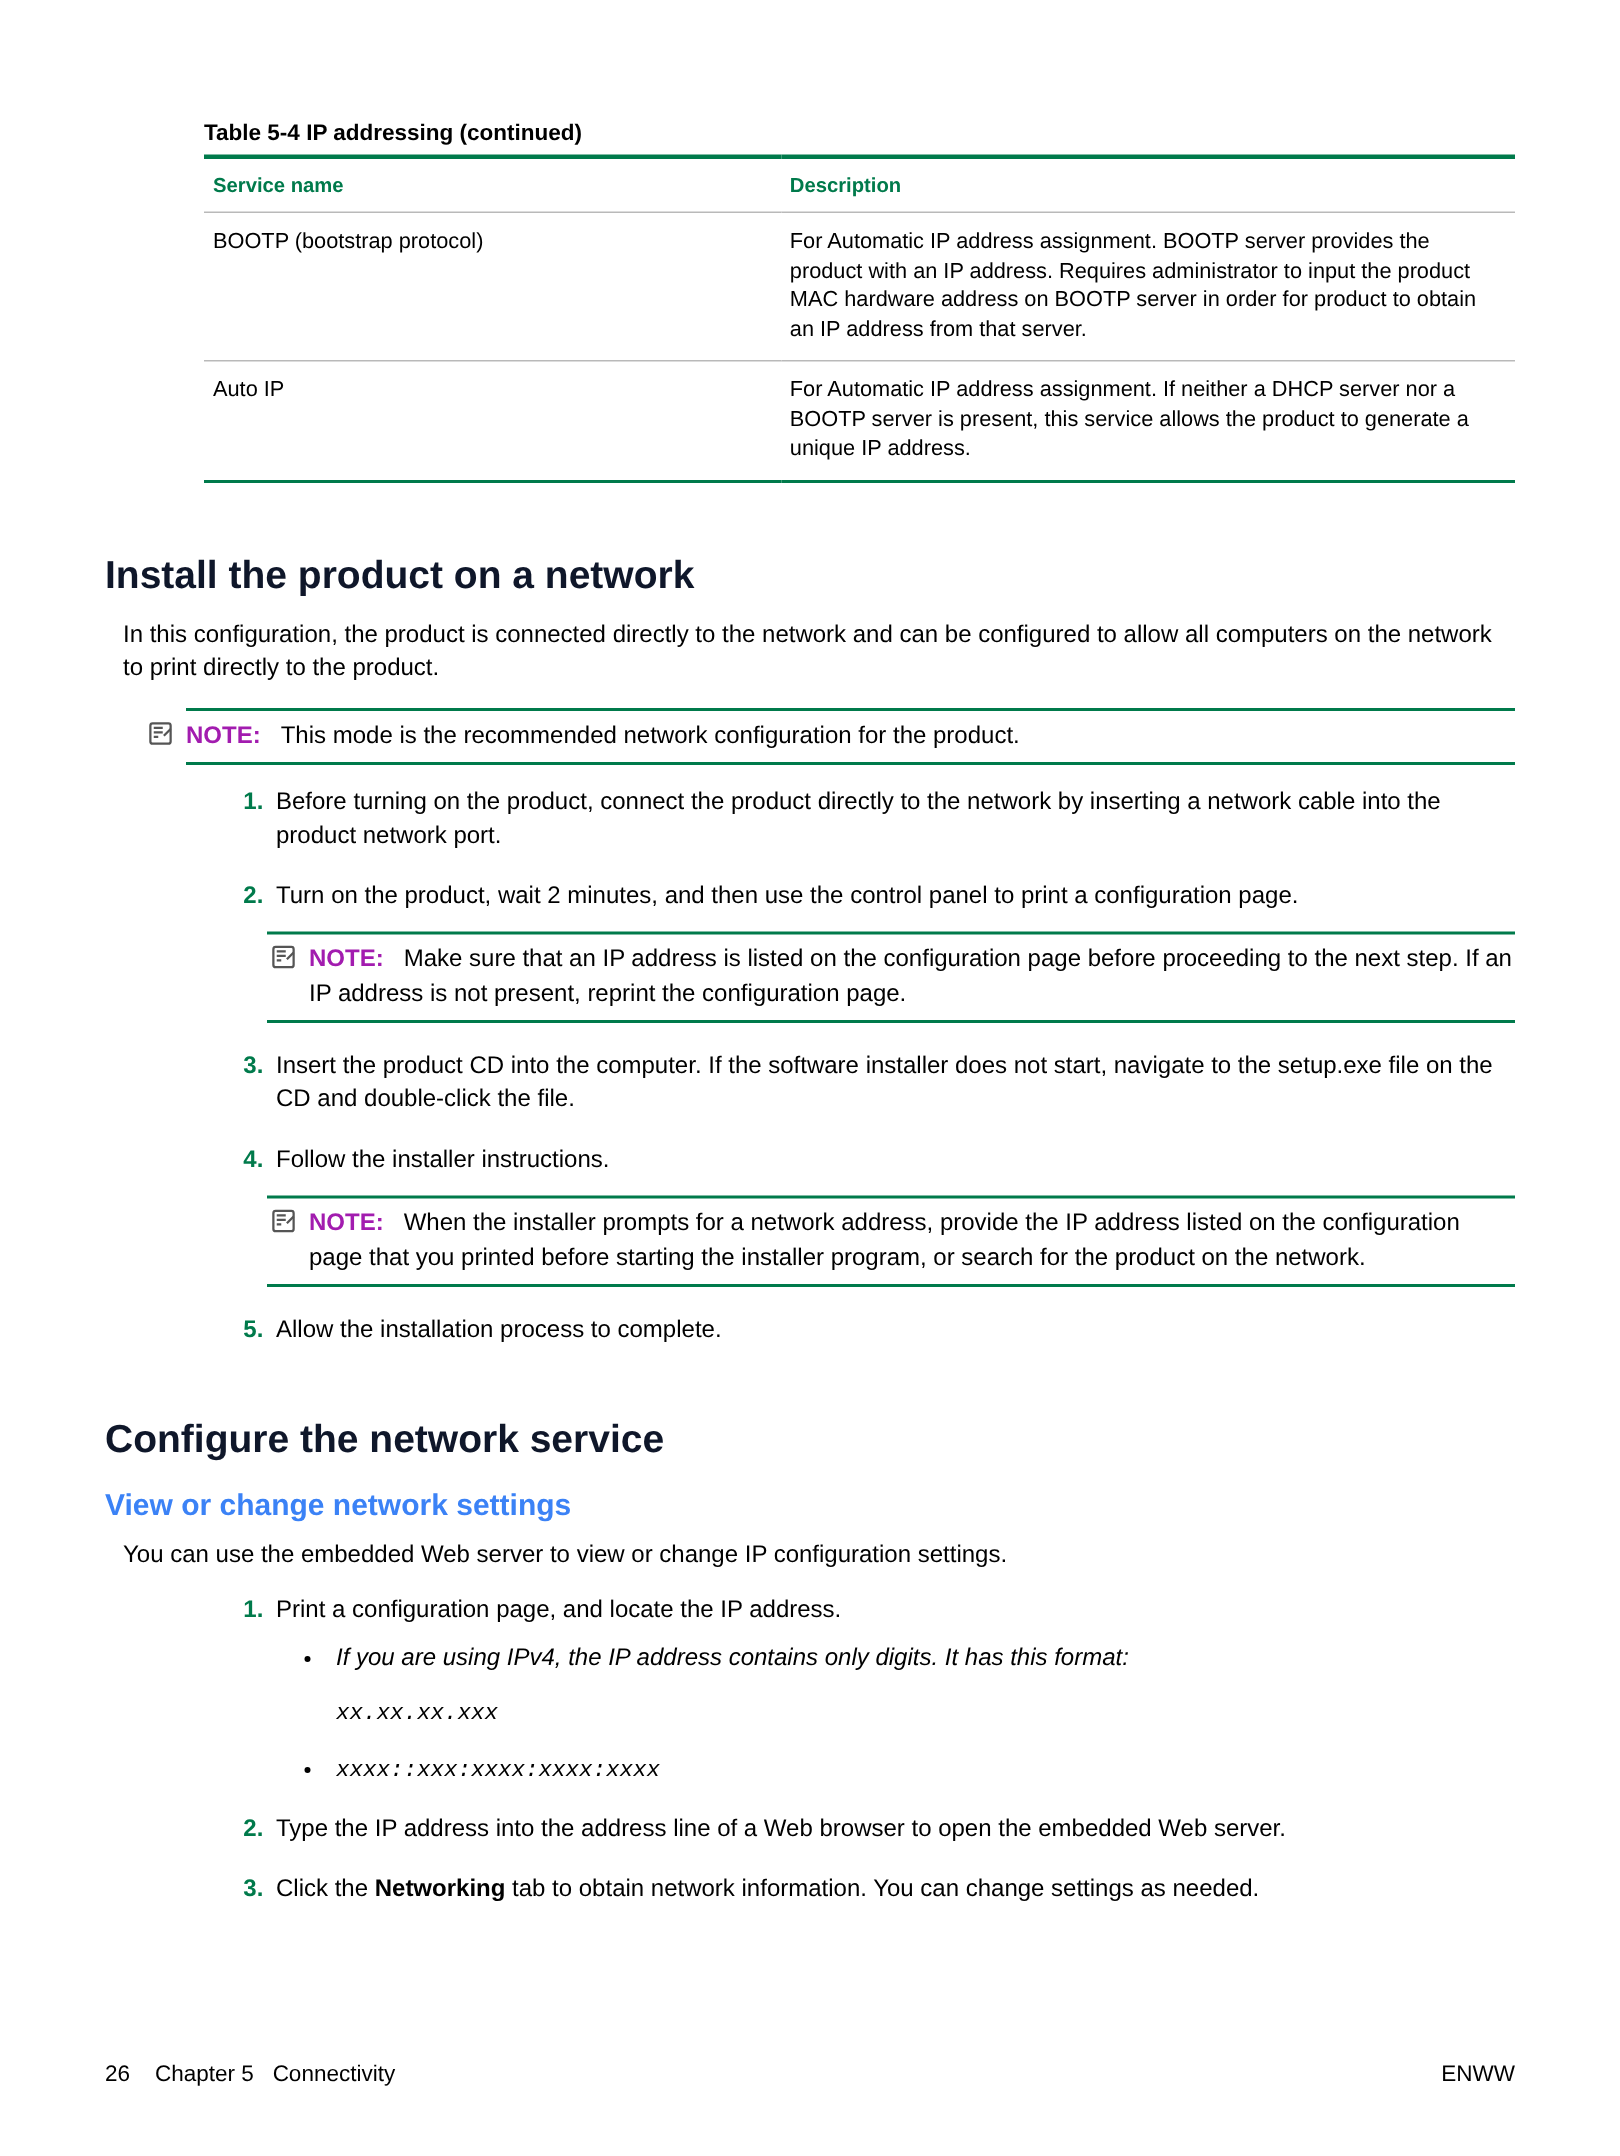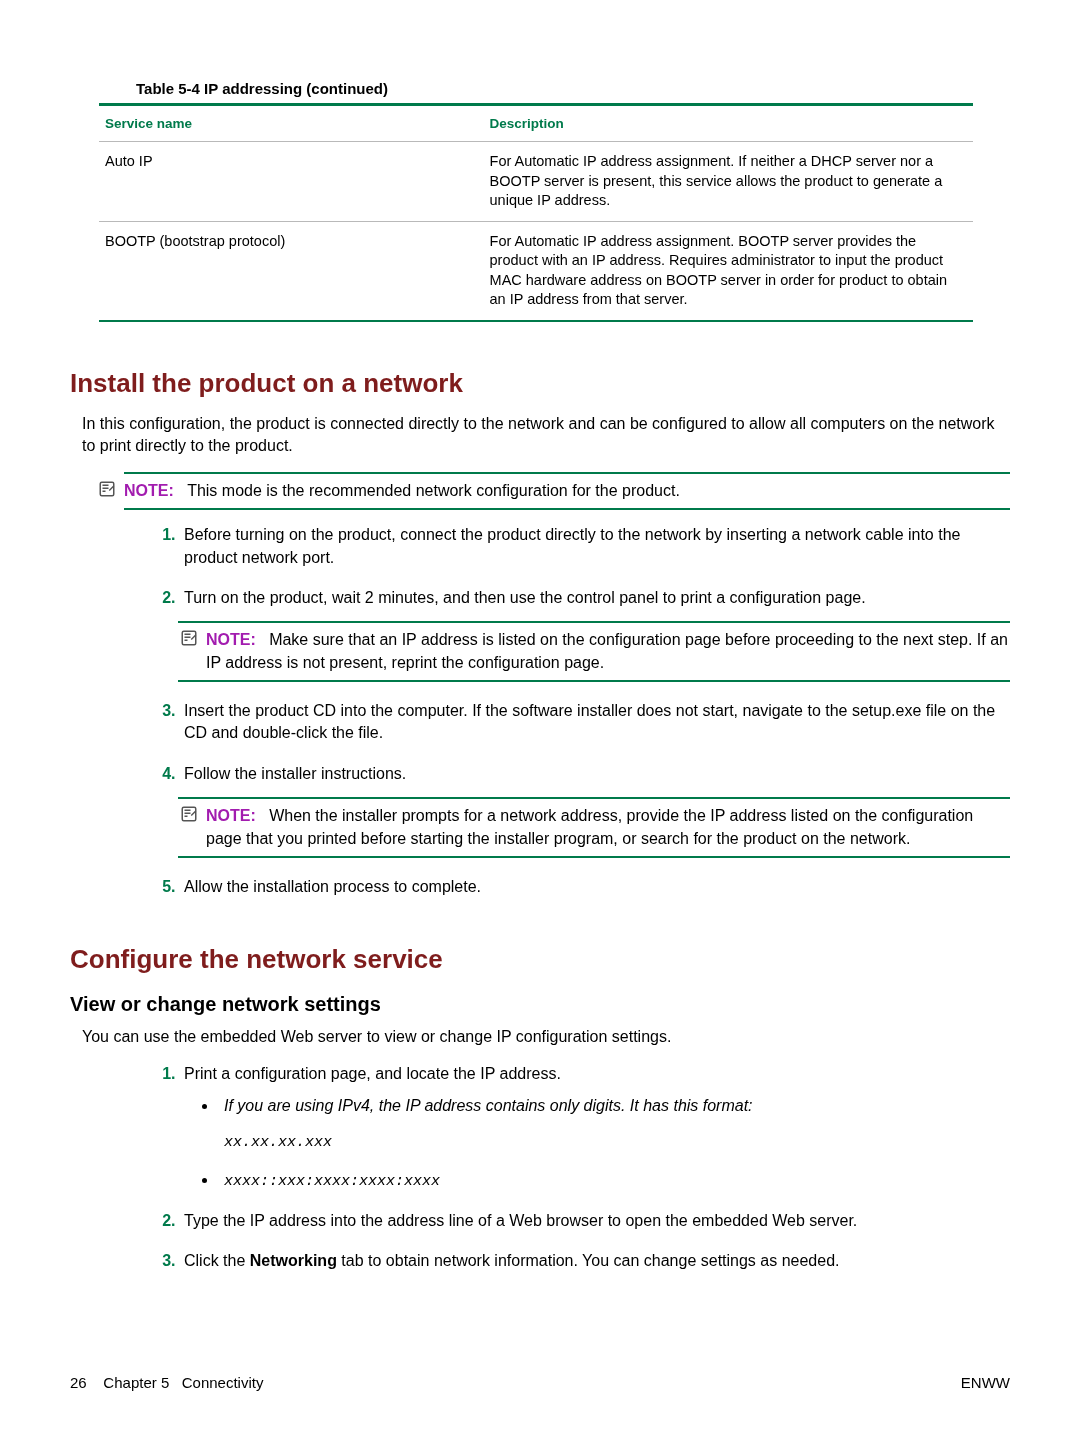--- a/index.html
+++ b/index.html
@@ -17,21 +17,21 @@
     min-height: 1437px;
     position: relative;
   }
   .table-caption {
     font-size: 15px;
     margin: 10px 0 6px 66px;
     color: #000;
   }
   .table-caption .tbl-bold { font-weight: bold; }
   table.ip-table {
-    margin-left: 29px;
+    margin-left: 66px;
     border-collapse: collapse;
     width: calc(100% - 66px);
     border-top: 3px solid #007a4b;
     border-bottom: 2px solid #007a4b;
   }
   table.ip-table th {
     text-align: left;
     font-size: 13.5px;
     color: #007a4b;
     font-weight: bold;
@@ -42,27 +42,27 @@
     vertical-align: top;
     font-size: 14.5px;
     color: #000;
     padding: 10px 8px 10px 6px;
     border-bottom: 1px solid #b9b9b9;
     line-height: 1.35;
   }
   table.ip-table tr:last-child td { border-bottom: none; }
   table.ip-table th:first-child, table.ip-table td:first-child { width: 44%; }
   h1.section {
-    color: #7f1d1d;
+    color: #0f172a;
     font-size: 26px;
     font-weight: bold;
     margin: 46px 0 14px 0;
   }
   h2.subsection {
-    color: #000000;
+    color: #3b82f6;
     font-size: 20px;
     font-weight: bold;
     margin: 18px 0 10px 0;
   }
   .body-indent {
     margin-left: 66px;
     font-size: 16px;
     line-height: 1.4;
   }
   .para { margin: 0 0 14px 12px; }
@@ -146,26 +146,26 @@
 
   <table class="ip-table">
     <thead>
       <tr>
         <th>Service name</th>
         <th>Description</th>
       </tr>
     </thead>
     <tbody>
       <tr>
+        <td>BOOTP (bootstrap protocol)</td>
+        <td>For Automatic IP address assignment. BOOTP server provides the product with an IP address. Requires administrator to input the product MAC hardware address on BOOTP server in order for product to obtain an IP address from that server.</td>
+      </tr>
+      <tr>
         <td>Auto IP</td>
         <td>For Automatic IP address assignment. If neither a DHCP server nor a BOOTP server is present, this service allows the product to generate a unique IP address.</td>
-      </tr>
-      <tr>
-        <td>BOOTP (bootstrap protocol)</td>
-        <td>For Automatic IP address assignment. BOOTP server provides the product with an IP address. Requires administrator to input the product MAC hardware address on BOOTP server in order for product to obtain an IP address from that server.</td>
       </tr>
     </tbody>
   </table>
 
   <h1 class="section">Install the product on a network</h1>
   <p class="body-indent para">In this configuration, the product is connected directly to the network and can be configured to allow all computers on the network to print directly to the product.</p>
 
   <div class="note-block">
     <svg class="note-icon" viewBox="0 0 24 24">
       <rect x="3" y="3" width="18" height="18" rx="2" ry="2" fill="none" stroke="#555" stroke-width="2"></rect>

